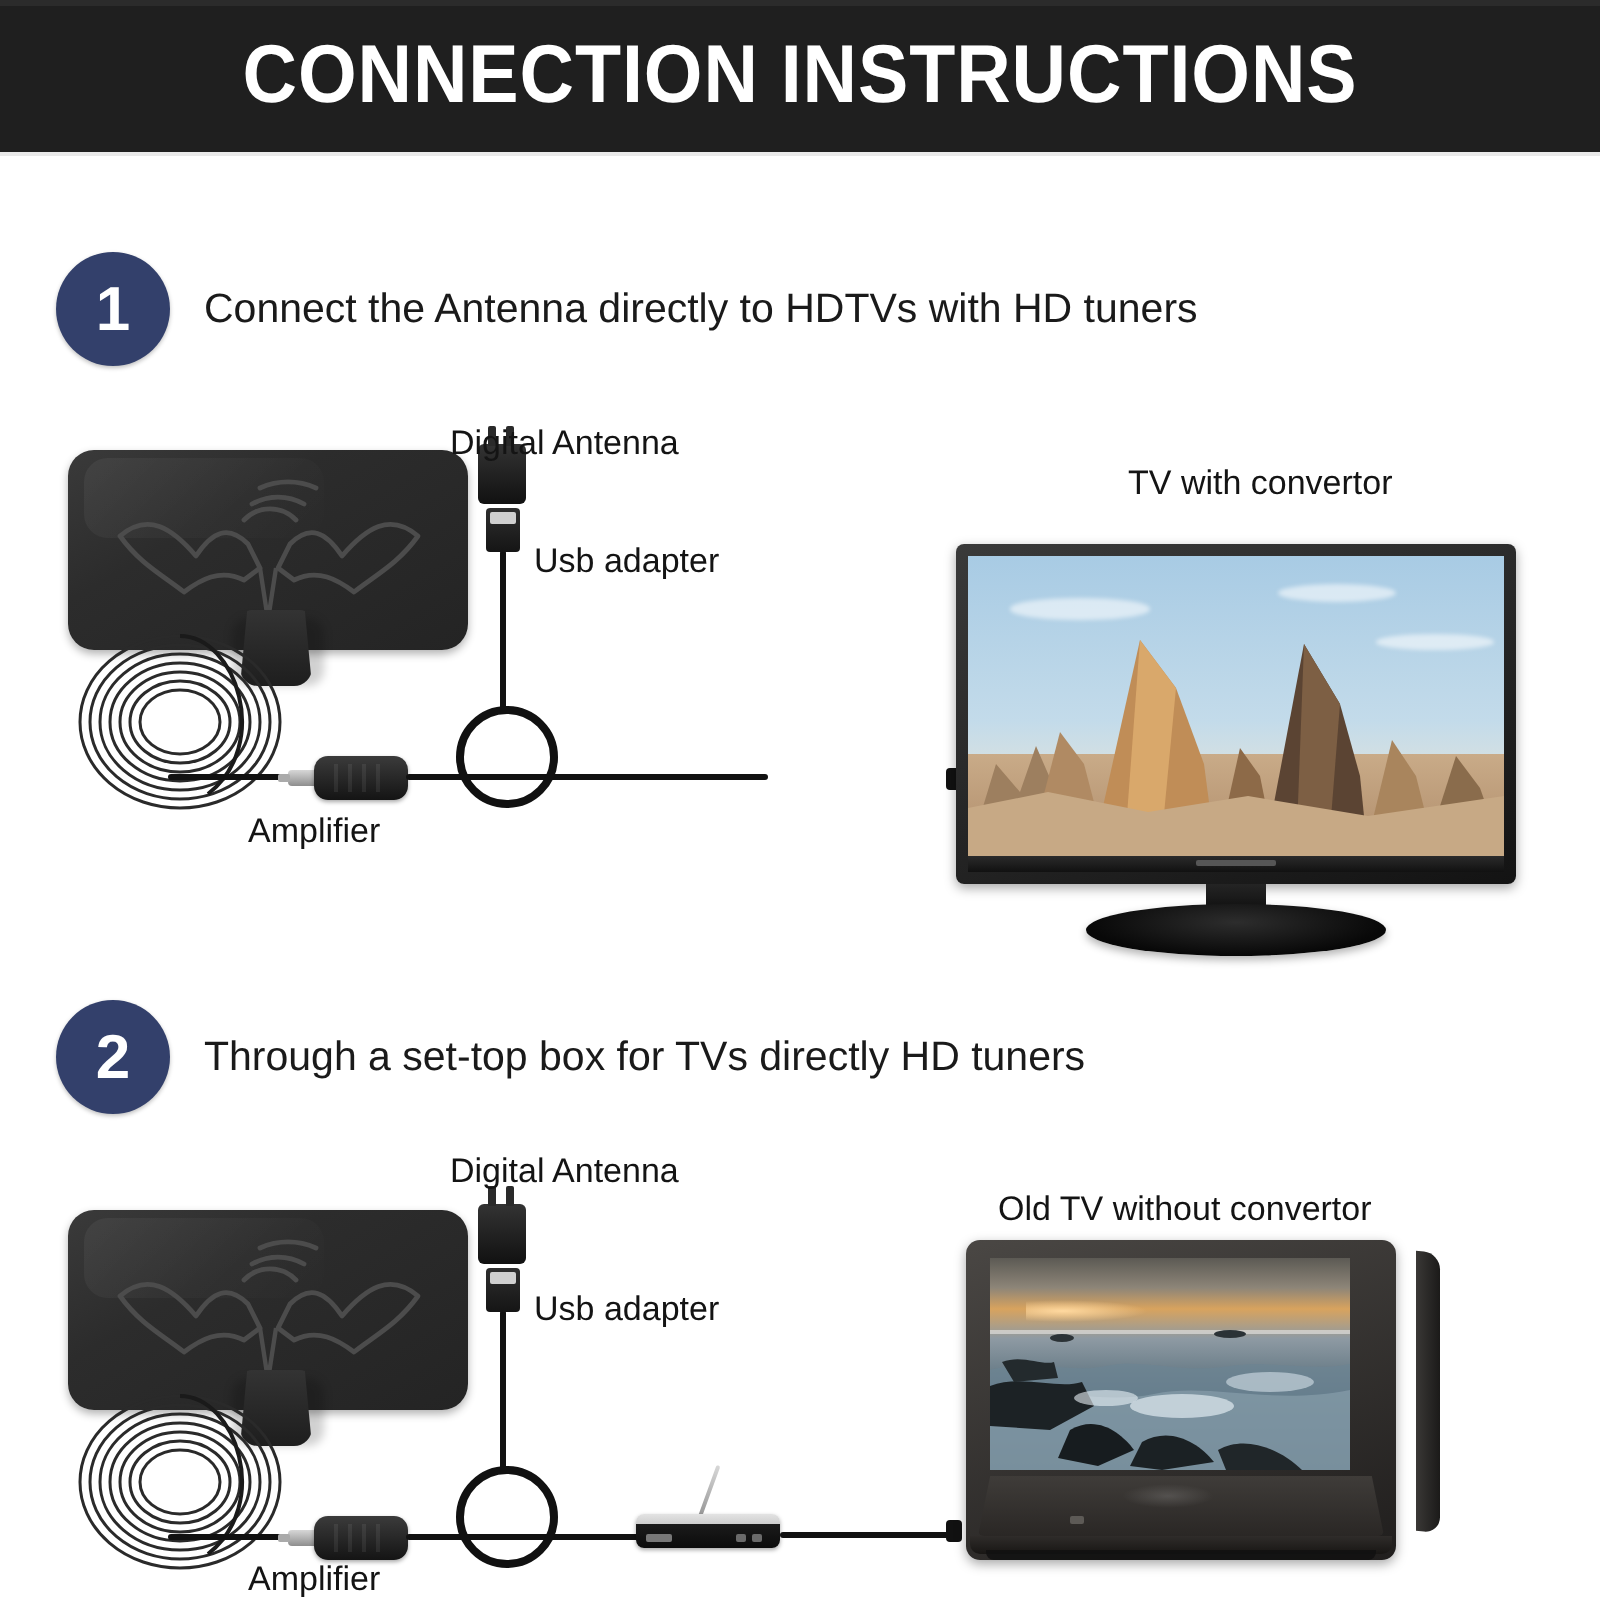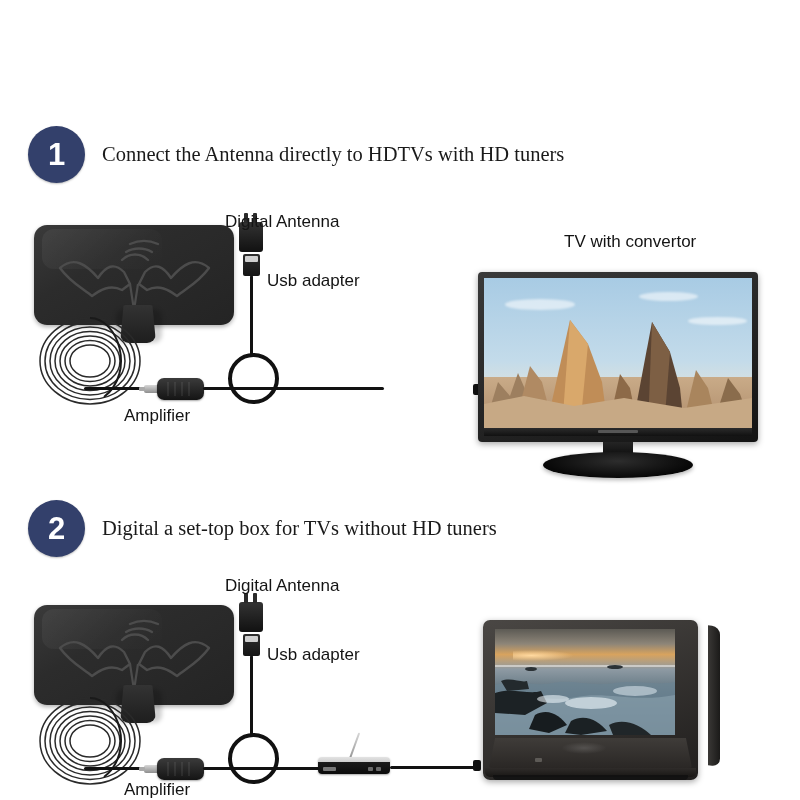--- a/index.html
+++ b/index.html
@@ -41,21 +41,21 @@
     color:#fff;
     display:flex;align-items:center;justify-content:center;
     font-size:31px;font-weight:bold;
     font-family:"Liberation Sans", sans-serif;
     box-shadow:0 1px 2px rgba(0,0,0,.25);
   }
   .step-text{
     margin-left:17px;
     font-size:20.5px;
     color:#1a1a1a;
-    font-family:Liberation Serif, serif;
+    font-family:Liberation Sans, sans-serif;
     white-space:nowrap;
   }
 
   
   .lbl{
     position:absolute;
     font-size:17px;
     color:#141414;
     font-family:"Liberation Sans", sans-serif;
     white-space:nowrap;
@@ -241,20 +241,24 @@
     position:absolute;left:30px;top:-14px;width:2px;height:30px;
     background:linear-gradient(180deg,#d7d7d7,#8f8f8f);
     transform:rotate(20deg);transform-origin:bottom center;border-radius:1px;
   }
 </style>
 </head>
 <body>
 
 <div class="page">
 
+  <div class="header">
+    <div class="edge"></div>
+    <div class="header-title">CONNECTION INSTRUCTIONS</div>
+  </div>
 
   <div class="step" style="left:28px;top:126px;">
     <div class="step-badge">1</div>
     <div class="step-text">Connect the Antenna directly to HDTVs with HD tuners</div>
   </div>
 
   <div class="assembly" style="left:24px;top:205px;">
 
     <div class="ant-panel">
       <div class="gloss"></div>
@@ -337,21 +341,21 @@
       </div>
     </div>
     <div class="chinbar"></div>
     <div class="brand"></div>
     <div class="neck"></div>
     <div class="stand"></div>
   </div>
 
   <div class="step" style="left:28px;top:500px;">
     <div class="step-badge">2</div>
-    <div class="step-text">Digital a set-top box for TVs without HD tuners</div>
+    <div class="step-text">Through a set-top box for TVs directly HD tuners</div>
   </div>
 
   <div class="assembly" style="left:24px;top:585px;">
 
     <div class="ant-panel">
       <div class="gloss"></div>
       <svg class="ant-logo" viewBox="0 0 165 78">
         <path d="M8 30 C22 18, 34 26, 46 40 C54 28, 62 24, 72 34 L78 46 L70 52 C58 46, 48 52, 40 58 C30 50, 18 44, 8 30 Z" fill="none" stroke="#4c4c4c" stroke-width="2.4" stroke-linejoin="round"></path>
         <path d="M157 30 C143 18, 131 26, 119 40 C111 28, 103 24, 93 34 L87 46 L95 52 C107 46, 117 52, 125 58 C135 50, 147 44, 157 30 Z" fill="none" stroke="#4c4c4c" stroke-width="2.4" stroke-linejoin="round"></path>
         <path d="M78 46 L82 72 L86 46" fill="none" stroke="#4c4c4c" stroke-width="2.2" stroke-linejoin="round"></path>
@@ -394,20 +398,21 @@
       <div class="pin" style="left:14px;"></div>
     </div>
     <div class="usb-head" style="left:219px;top:49px;">
       <div class="mouth"></div>
     </div>
   </div>
 
   <div class="lbl" style="left:225px;top:576px;">Digital Antenna</div>
   <div class="lbl" style="left:267px;top:645px;">Usb adapter</div>
   <div class="lbl" style="left:124px;top:780px;">Amplifier</div>
+  <div class="lbl" style="left:499px;top:595px;">Old TV without convertor</div>
 
   <div class="stb" style="left:318px;top:745px;width:80px;height:40px;">
     <div class="whip"></div>
     <div class="body">
     </div>
     <div class="mark"></div>
     <div class="btn" style="left:50px;"></div>
     <div class="btn" style="left:58px;"></div>
   </div>
   <div class="wire wire-h" style="position:absolute;left:390px;top:766px;width:88px;"></div>

